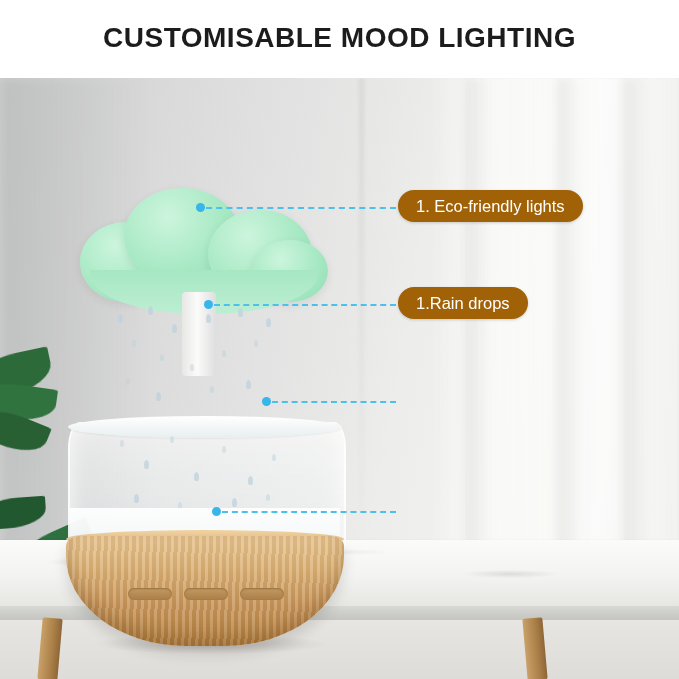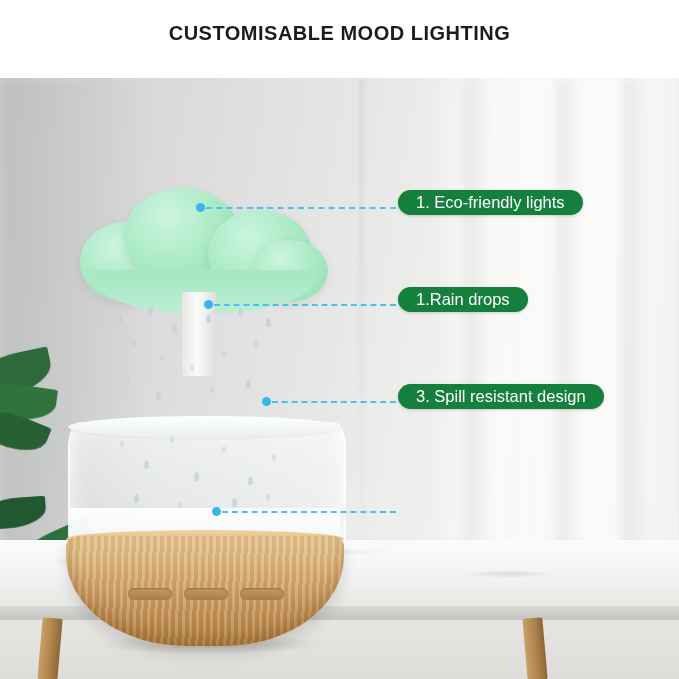--- a/index.html
+++ b/index.html
@@ -14,21 +14,21 @@
     width:679px;height:679px;
     background:#ffffff;
     overflow:hidden;
   }
 
   
   .title{
     position:absolute;
     top:22px;left:0;width:679px;
     text-align:center;
-    font-size:20px;
+    font-size:28px;
     font-weight:bold;
     letter-spacing:0.5px;
     color:#1c1c1c;
     white-space:nowrap;
   }
 
   
   .photo{
     position:absolute;
     top:78px;left:0;width:679px;height:601px;
@@ -185,25 +185,25 @@
   .slot3{left:180px;width:44px;}
 
   .shadow{
     position:absolute;left:36px;top:470px;width:230px;height:20px;border-radius:50%;
     background:radial-gradient(ellipse at 50% 50%,rgba(120,110,100,0.35),rgba(120,110,100,0) 72%);
   }
 
   
   .callout{
     position:absolute;
-    height:25px;
+    height:32px;
     display:flex;align-items:center;
     padding:0 18px;
     border-radius:17px;
-    background:#15803d;
+    background:#a16207;
     color:#ffffff;
     font-size:16.5px;
     white-space:nowrap;
     box-shadow:0 1px 3px rgba(0,0,0,0.18);
     text-align:center;
   }
   .dot{
     position:absolute;width:9px;height:9px;border-radius:50%;
     background:#37b6e9;
   }
@@ -306,18 +306,15 @@
     <div class="dot" style="left:204px;top:222px"></div>
     <div class="dot" style="left:262px;top:319px"></div>
     <div class="dot" style="left:212px;top:429px"></div>
 
     <div class="callout" style="left:398px;top:112px">
       <span>1. Eco-friendly lights</span>
     </div>
     <div class="callout" style="left:398px;top:209px">
       <span>1.Rain drops</span>
     </div>
-    <div class="callout" style="left:398px;top:306px">
-      <span>3. Spill resistant design</span>
-    </div>
 
   </div>
 </div>
 
 </body></html>

